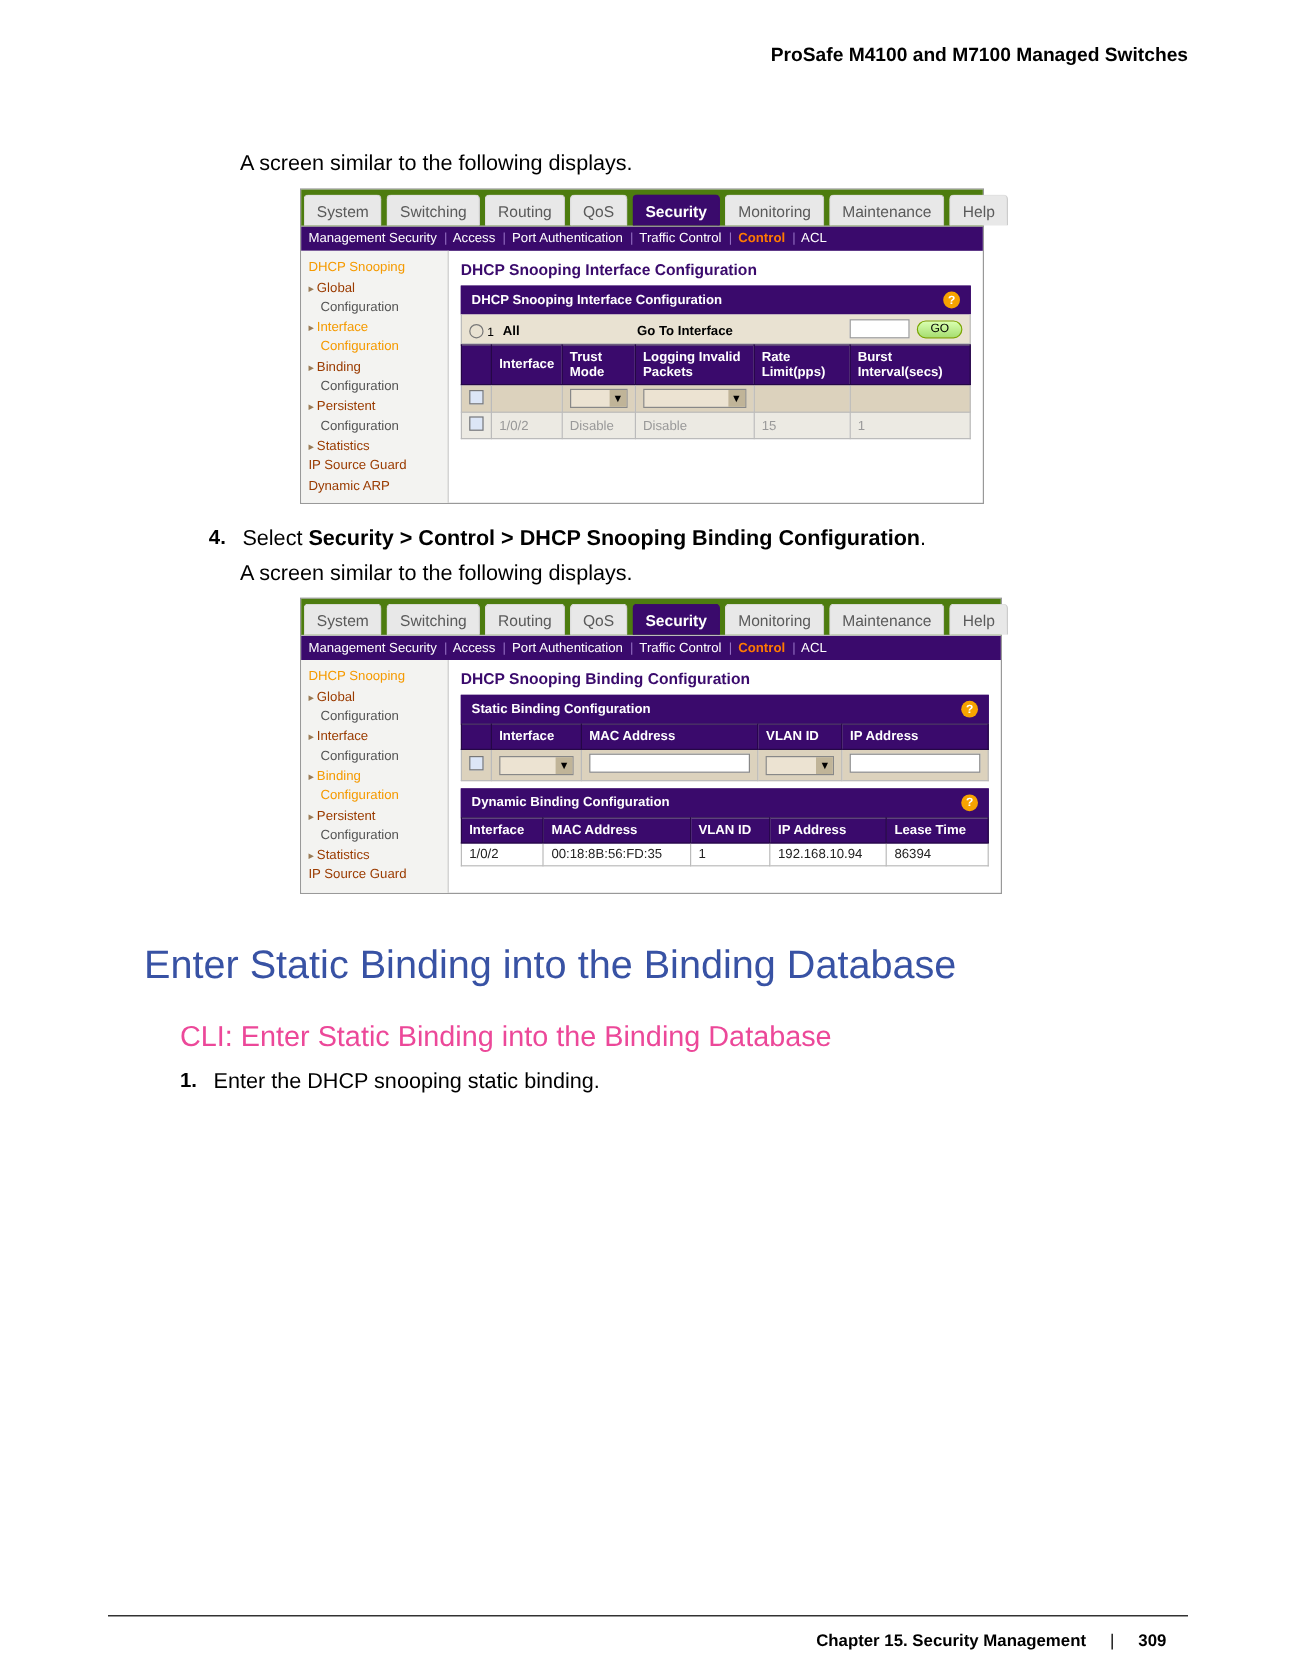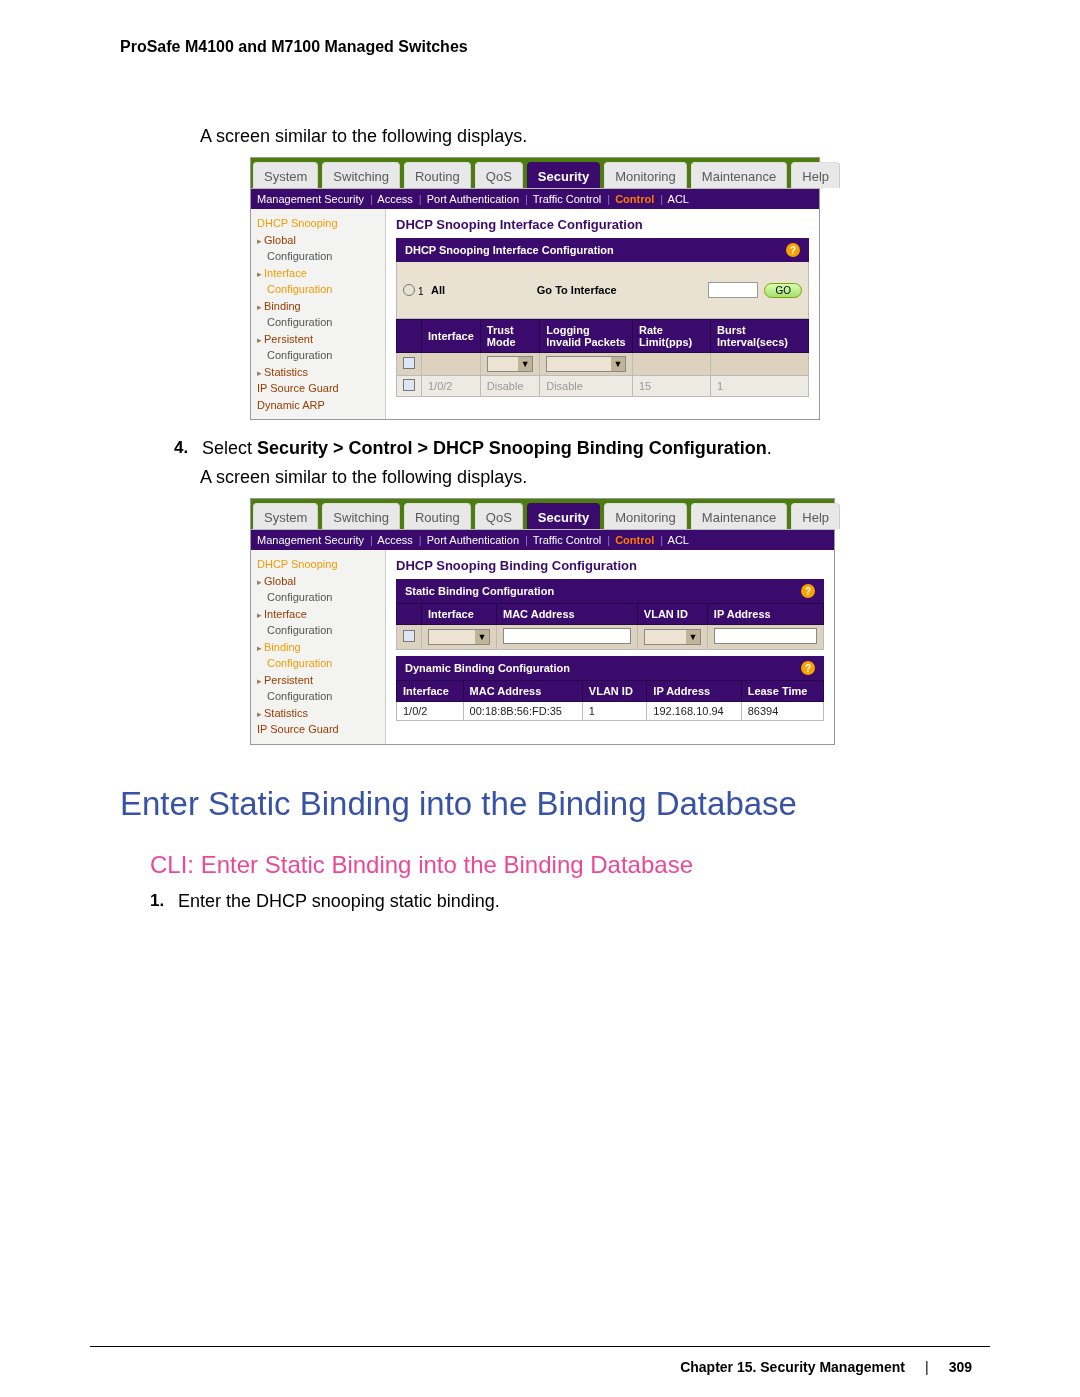--- a/index.html
+++ b/index.html
@@ -10,20 +10,21 @@
     background: #fff;
     font-family: Arial, sans-serif;
     font-size: 17px;
     color: #000;
     position: relative;
   }
   .page { padding: 38px 90px 0 90px; }
   .doc-header {
     font-size: 16px; font-weight: bold;
     margin: 0 0 70px 30px;
+    text-align: right;
   }
   .body-indent { margin-left: 60px; }
   .body-text { font-size: 18px; margin: 8px 0 10px 0; }
   .step-row { display:flex; gap:8px; margin:12px 0 4px 0; }
   .step-num { font-weight:bold; color:#000; min-width:20px; }
   .step-text { font-size:18px; }
   .bold { font-weight:bold; }
 
   
   .shot {
@@ -40,42 +41,42 @@
     background:#e8e8e8; margin:4px 2px 0 2px; border-radius:4px 4px 0 0;
     font-family: "Trebuchet MS","Arial",sans-serif;
   }
   .tab.active { background:#3a0a6c; color:#fff; font-weight:bold; border-color:#3a0a6c; }
   .subtabbar { background:#3a0a6c; color:#fff; padding:4px 6px; font-size:11px; }
   .subtabbar span { margin-right:4px; }
   .subtabbar .sep { color:#946fc3; margin:0 2px; }
   .subtabbar .active { color:#ff7a00; font-weight:bold; }
   .content-row { display:flex; }
   .sidebar {
-    width:135px; background:#f3f3f1; border-right:1px solid #ccc;
+    width:123px; background:#f3f3f1; border-right:1px solid #ccc;
     padding:6px 4px 6px 6px; font-size:11px; line-height:1.5;
     font-family: "Trebuchet MS","Arial",sans-serif;
   }
   .side-item { color:#9a3b00; }
   .side-item.dots::before { content:"\25B8\00a0"; color:#9a7b55; font-size:9px; }
   .side-sub { color:#555; margin-left:10px; }
   .side-item.hl, .side-sub.hl { color:#f59a00; }
   .panel { flex:1; padding:8px 10px 4px 10px; }
   .panel h4 { margin:0 0 6px 0; font-size:13px; color:#3a0a6c; font-weight:bold; }
   .boxhead {
     background:#3a0a6c; color:#fff; font-size:11px; font-weight:bold;
     padding:4px 8px; display:flex; justify-content:space-between; align-items:center;
     border:1px solid #3a0a6c;
   }
   .boxhead .help-icon {
     width:14px;height:14px;background:#f7a300;border-radius:50%;
     display:inline-flex;align-items:center;justify-content:center;
     font-size:10px;color:#fff;font-weight:bold;
   }
   .ctrl-row {
-    display:flex; align-items:center; gap:6px; padding:20px 6px;
+    display:flex; align-items:flex-end; gap:6px; padding:4px 6px;
     border:1px solid #bbb; border-top:none; background:#e9e2d2; font-size:11px;
   }
   .ctrl-row .radio { width:12px;height:12px;border:1px solid #777;border-radius:50%;display:inline-block; }
   .ctrl-row .radio::after { content:"1"; font-size:10px; margin-left:14px; }
   .gofield { border:1px solid #999; height:16px; width:50px; background:#fff; }
   .gobtn {
     border:1px solid #7aa600; background:linear-gradient(#d9ffb0,#a7de71);
     font-size:10px; padding:1px 10px; border-radius:10px; cursor:default;
   }
   table.grid { width:100%; border-collapse:collapse; font-size:11px; }

